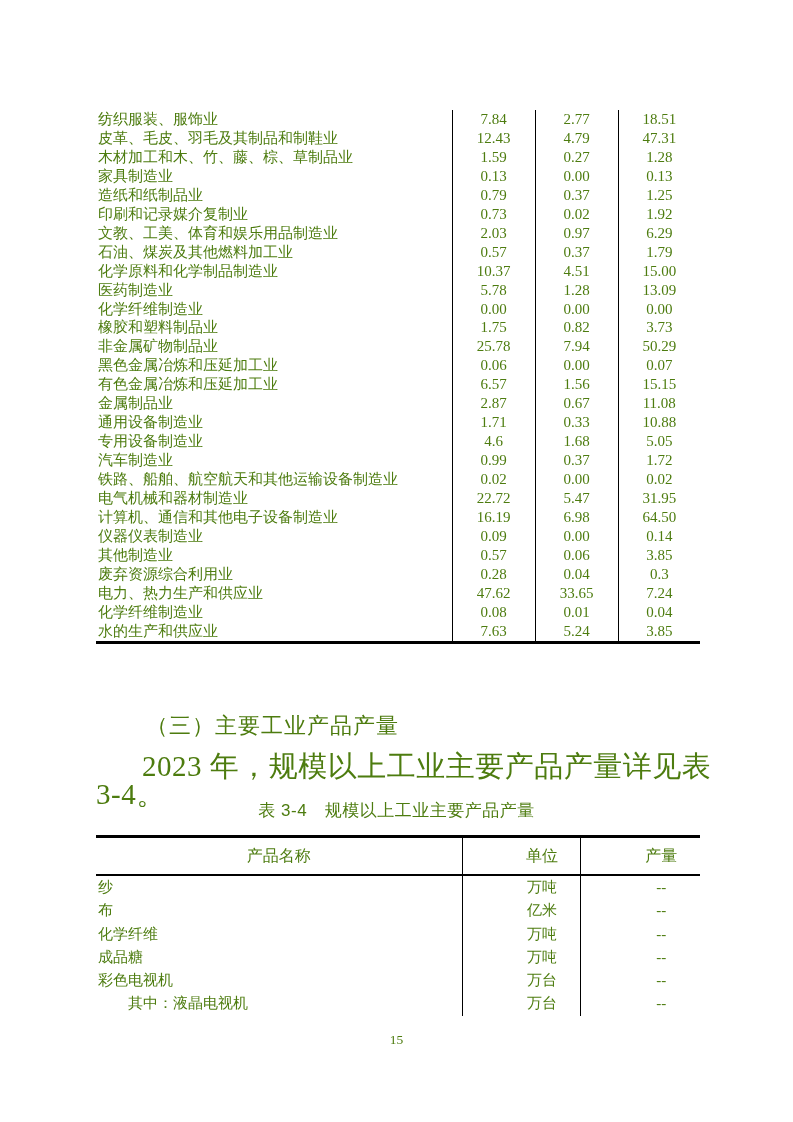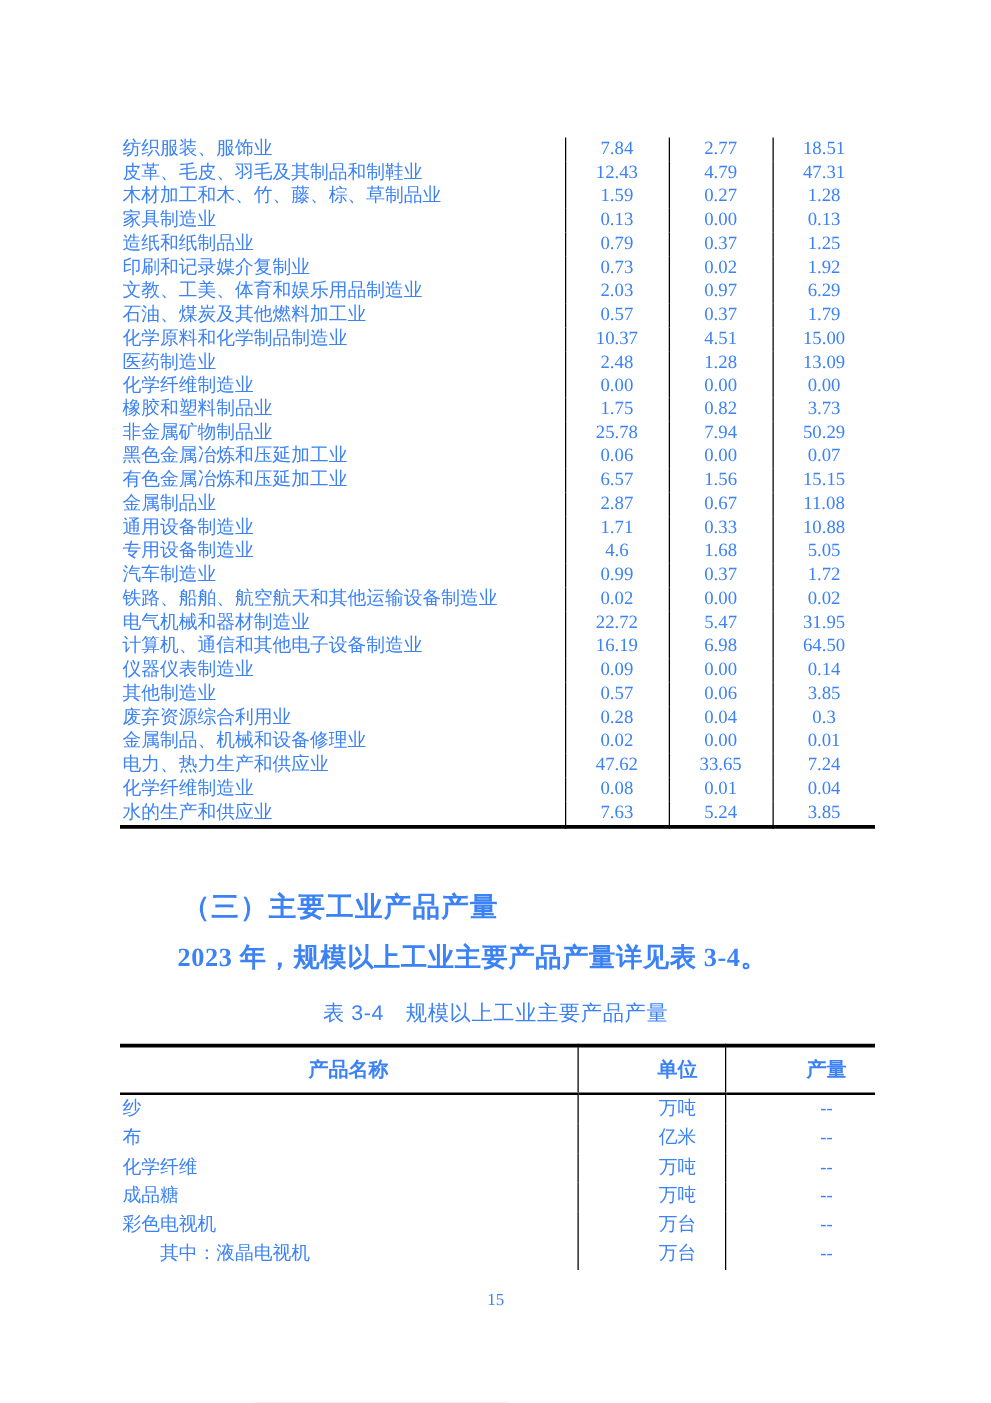--- a/index.html
+++ b/index.html
@@ -1,21 +1,21 @@
 <!DOCTYPE html>
 <html><head>
 <meta charset="utf-8">
 <style>
   html,body{margin:0;padding:0;background:#e8e8e8;}
   .page{
     position:relative;
     width:793px;height:1122px;
     margin:0 auto;
     background:#ffffff;
-    color:#3b82f6;
+    color:#4d7c0f;
     font-family:"Liberation Serif","DejaVu Serif",serif;
     overflow:hidden;
   }
 
   
   .t1{
     position:absolute;top:110px;left:96px;width:604px;
     border-collapse:collapse;table-layout:fixed;
     border-bottom:3px solid #000;
   }
@@ -24,46 +24,46 @@
     padding:0;font-size:15px;
     white-space:nowrap;overflow:hidden;
   }
   .t1 td.c0{text-align:left;padding-left:2px;}
   .t1 td.c1,.t1 td.c2,.t1 td.c3{text-align:center;border-left:1px solid #000;}
 
   
   .sec-heading{
     position:absolute;top:711px;left:96px;width:604px;
     padding-left:50px;box-sizing:border-box;
-    font-size:22px;font-weight:bold;letter-spacing:1px;
+    font-size:22px;font-weight:normal;letter-spacing:1px;
   }
   .para{
     position:absolute;top:752px;left:96px;width:620px;
-    font-size:21px;line-height:28px;
-    text-indent:46px;letter-spacing:0.5px;font-weight:bold;
+    font-size:29px;line-height:28px;
+    text-indent:46px;letter-spacing:0.5px;
   }
 
   
   .caption{
     position:absolute;top:799px;left:0;width:793px;
     text-align:center;
     font-family:"Liberation Sans","DejaVu Sans",sans-serif;
     font-size:17px;font-weight:normal;letter-spacing:0.5px;
   }
 
   
   .t2{
     position:absolute;top:835px;left:96px;width:604px;
     border-collapse:collapse;table-layout:fixed;
     border-top:3px solid #000;
   }
   .t2 th{
     height:36px;padding:0;
     font-family:"Liberation Sans","DejaVu Sans",sans-serif;
-    font-size:16px;font-weight:bold;text-align:center;
+    font-size:16px;font-weight:normal;text-align:center;
     border-bottom:2px solid #000;
   }
   .t2 td{
     height:23.3px;line-height:23.3px;padding:0;font-size:15px;
     white-space:nowrap;overflow:hidden;
   }
   .t2 th.c1,.t2 th.c2,.t2 td.c1,.t2 td.c2{border-left:1.5px solid #000;padding-left:42px;}
   .t2 td.c0{text-align:left;padding-left:2px;}
   .t2 td.c1,.t2 td.c2{text-align:center;margin-top:22px;}
 
@@ -135,21 +135,21 @@
           <td class="c3">1.79</td>
         </tr>
         <tr>
           <td class="c0">化学原料和化学制品制造业</td>
           <td class="c1">10.37</td>
           <td class="c2">4.51</td>
           <td class="c3">15.00</td>
         </tr>
         <tr>
           <td class="c0">医药制造业</td>
-          <td class="c1">2.48</td>
+          <td class="c1">5.78</td>
           <td class="c2">1.28</td>
           <td class="c3">13.09</td>
         </tr>
         <tr>
           <td class="c0">化学纤维制造业</td>
           <td class="c1">0.00</td>
           <td class="c2">0.00</td>
           <td class="c3">0.00</td>
         </tr>
         <tr>
@@ -228,26 +228,20 @@
           <td class="c0">其他制造业</td>
           <td class="c1">0.57</td>
           <td class="c2">0.06</td>
           <td class="c3">3.85</td>
         </tr>
         <tr>
           <td class="c0">废弃资源综合利用业</td>
           <td class="c1">0.28</td>
           <td class="c2">0.04</td>
           <td class="c3">0.3</td>
-        </tr>
-        <tr>
-          <td class="c0">金属制品、机械和设备修理业</td>
-          <td class="c1">0.02</td>
-          <td class="c2">0.00</td>
-          <td class="c3">0.01</td>
         </tr>
         <tr>
           <td class="c0">电力、热力生产和供应业</td>
           <td class="c1">47.62</td>
           <td class="c2">33.65</td>
           <td class="c3">7.24</td>
         </tr>
         <tr>
           <td class="c0">化学纤维制造业</td>
           <td class="c1">0.08</td>

